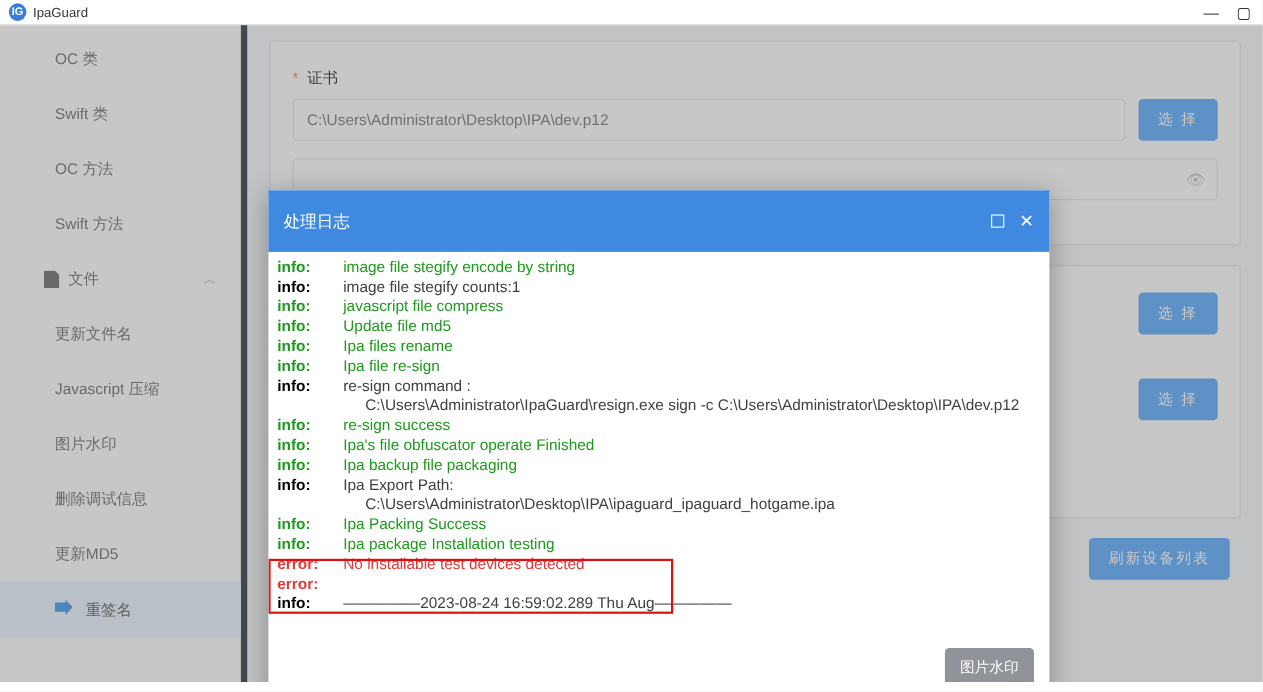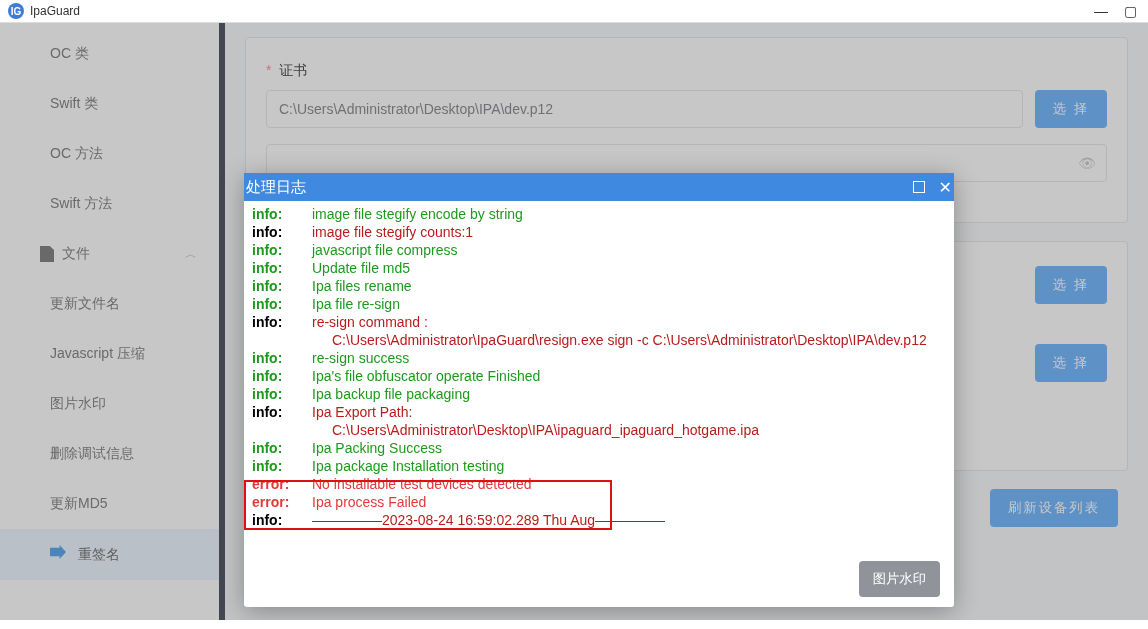--- a/index.html
+++ b/index.html
@@ -29,32 +29,32 @@
 .input-box.with-eye { position: relative; }
 .eye-ic { position: absolute; right: 10px; color: #bbb; cursor: pointer; }
 .btn-primary { background: #409eff; color: #fff; border: none; border-radius: 4px; padding: 10px 18px; margin-left: 12px; cursor: pointer; letter-spacing: 2px; }
 .btn-grey { background: #909399; color: #fff; border: none; border-radius: 4px; padding: 9px 14px; cursor: pointer; }
 .bottom-row { display: flex; align-items: center; gap: 16px; color: #555; padding: 0 10px; }
 .bottom-row .refresh-btn { margin-left: auto; }
 
 .backdrop { position: absolute; inset: 0; background: rgba(130,130,130,0.45); }
 
 .modal { position: absolute; left: 244px; top: 150px; width: 710px; background: #fff; border-radius: 3px; box-shadow: 0 4px 24px rgba(0,0,0,0.3); display: flex; flex-direction: column; }
-.modal-header { background: #3f8ae0; color: #fff; height: 28px; display: flex; align-items: center; padding: 0 2px; }
+.modal-header { background: #3f8ae0; color: #fff; height: 56px; display: flex; align-items: center; padding: 0 14px; }
 .modal-header .title { font-size: 15px; }
 .modal-header .hcontrols { margin-left: auto; display: flex; gap: 14px; align-items: center; }
 .modal-header .hcontrols span { cursor: pointer; font-size: 16px; }
 .fullscreen-ic { width: 12px; height: 12px; border: 1.5px solid #fff; position: relative; cursor: pointer; }
 
 .log-body { height: 350px; overflow: auto; padding: 4px 8px 4px 8px; font-size: 14px; position: relative; }
 .log-line { display: flex; align-items: flex-start; padding: 1px 0; }
 .log-line .lvl { width: 60px; font-weight: bold; flex-shrink: 0; }
 .log-line .msg { flex: 1; word-break: break-all; }
 .log-line.green .lvl, .log-line.green .msg { color: #1d9a1d; }
-.log-line.black .lvl { color: #000; } .log-line.black .msg { color: #b91c1c; }
+.log-line.black .lvl { color: #000; } .log-line.black .msg { color: #404040; }
 .log-line.error .lvl, .log-line.error .msg { color: #e03a3a; }
 .log-line .msg.indent { padding-left: 20px; }
 .error-frame { border: 2.5px solid #d11; position: absolute; left: 0px; top: 279px; width: 368px; height: 50px; pointer-events: none; }
 
 .log-body::-webkit-scrollbar { width: 10px; height: 10px; }
 .log-body::-webkit-scrollbar-thumb { background: #ccc; border-radius: 5px; }
 .log-body::-webkit-scrollbar-track { background: #f0f0f0; }
 
 .modal-footer { padding: 10px 14px; display: flex; justify-content: flex-end; border-top: 0px solid #eee; }
 </style>
@@ -198,21 +198,20 @@
         <div class="log-line green">
           <span class="lvl">info:</span>
           <span class="msg">Ipa package Installation testing</span>
         </div>
         <div class="log-line error">
           <span class="lvl">error:</span>
           <span class="msg">No installable test devices detected</span>
         </div>
         <div class="log-line error">
           <span class="lvl">error:</span>
-          <span class="msg">Ipa process Failed</span>
         </div>
         <div class="log-line black">
           <span class="lvl">info:</span>
           <span class="msg">—————2023-08-24 16:59:02.289 Thu Aug—————</span>
         </div>
       </div>
     <div class="modal-footer">
       <button class="btn-grey">图片水印</button>
     </div>
   </div>

